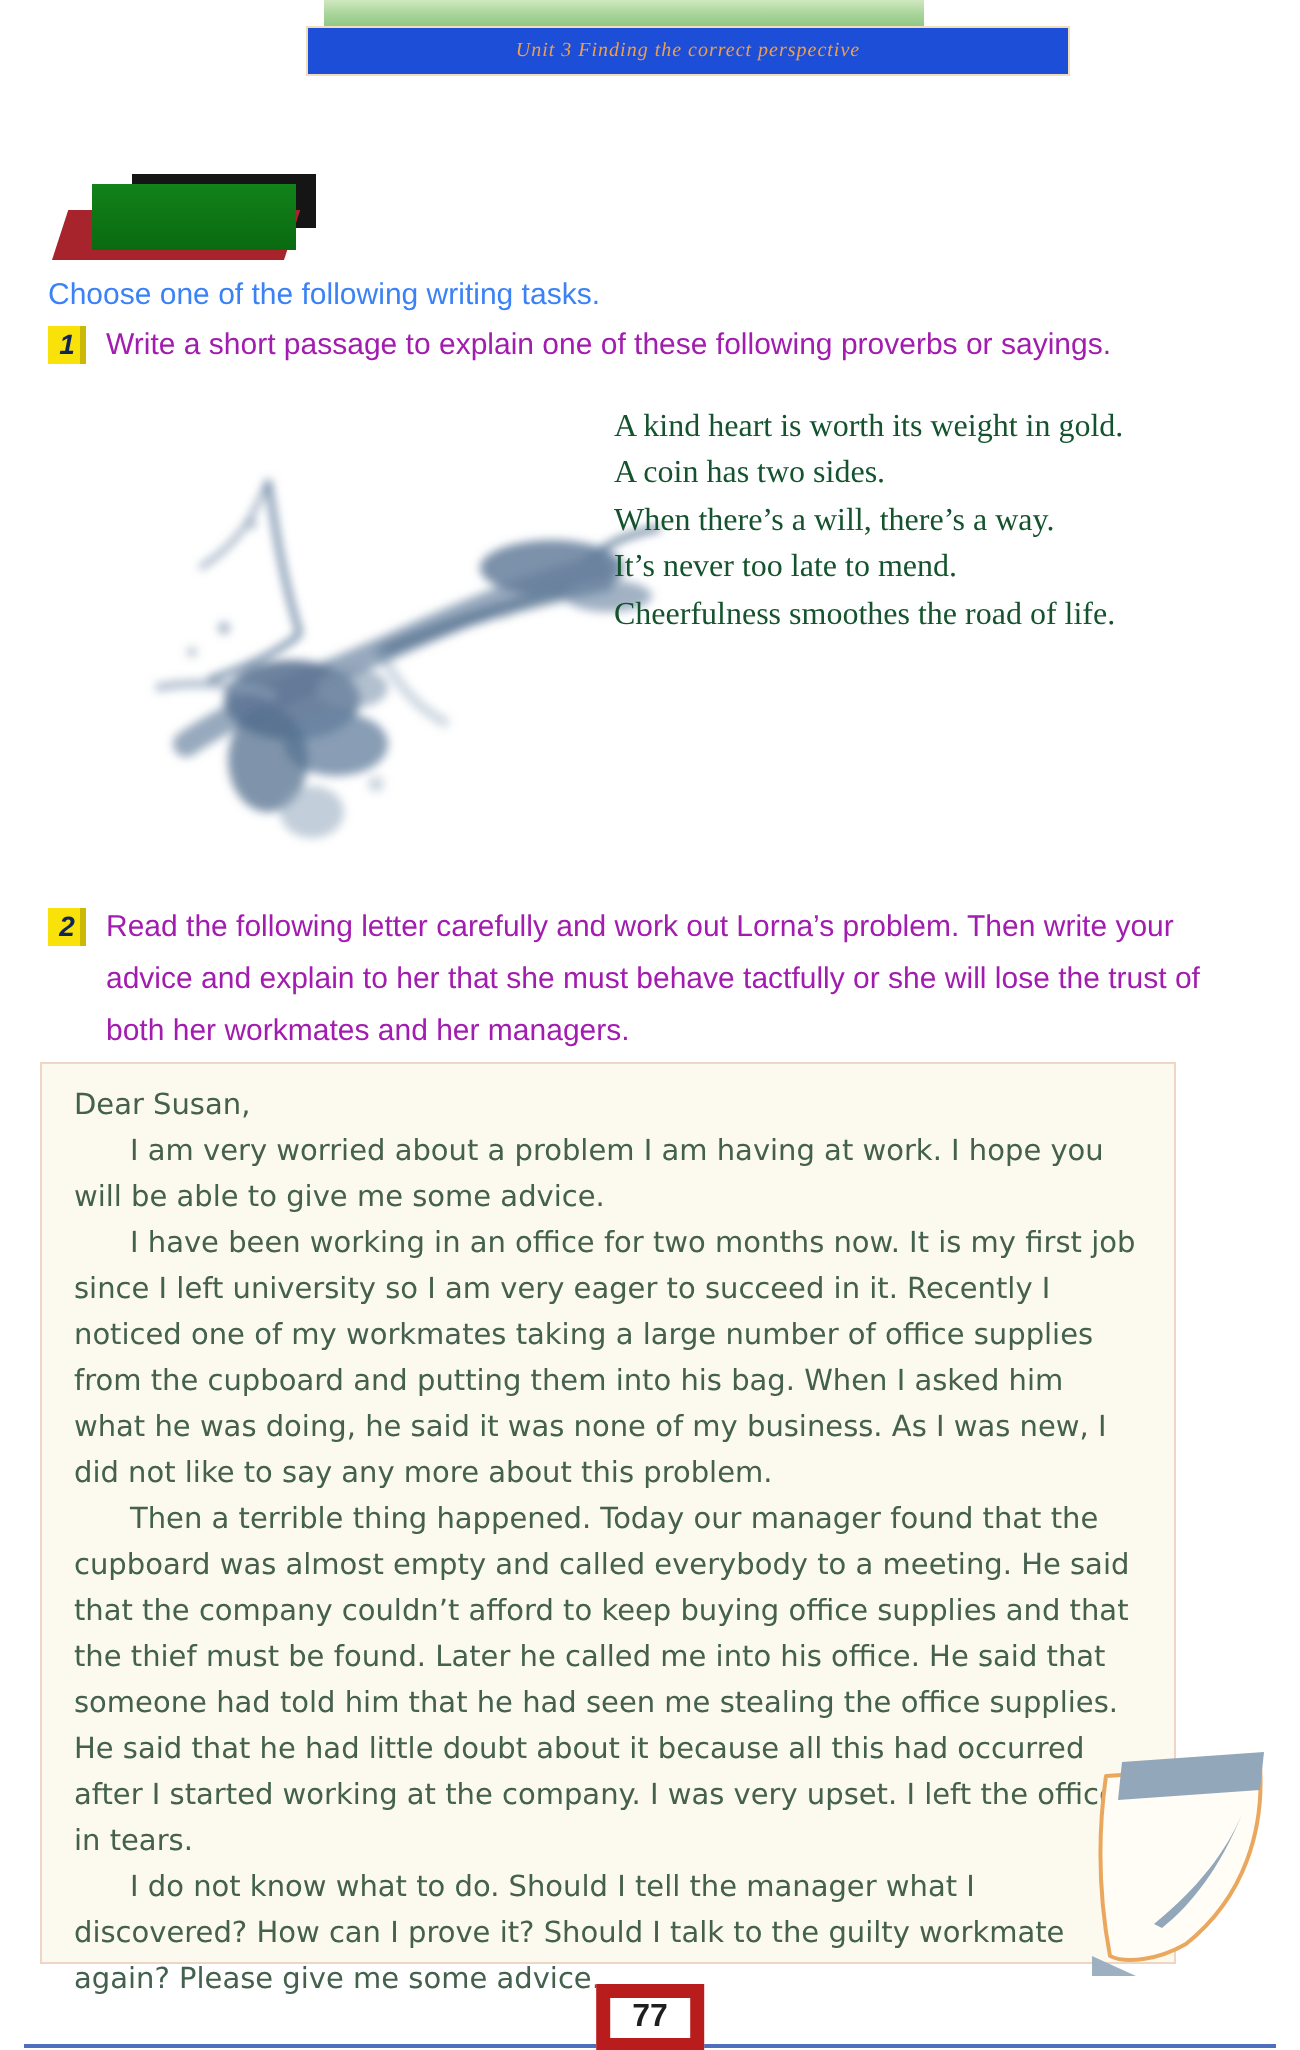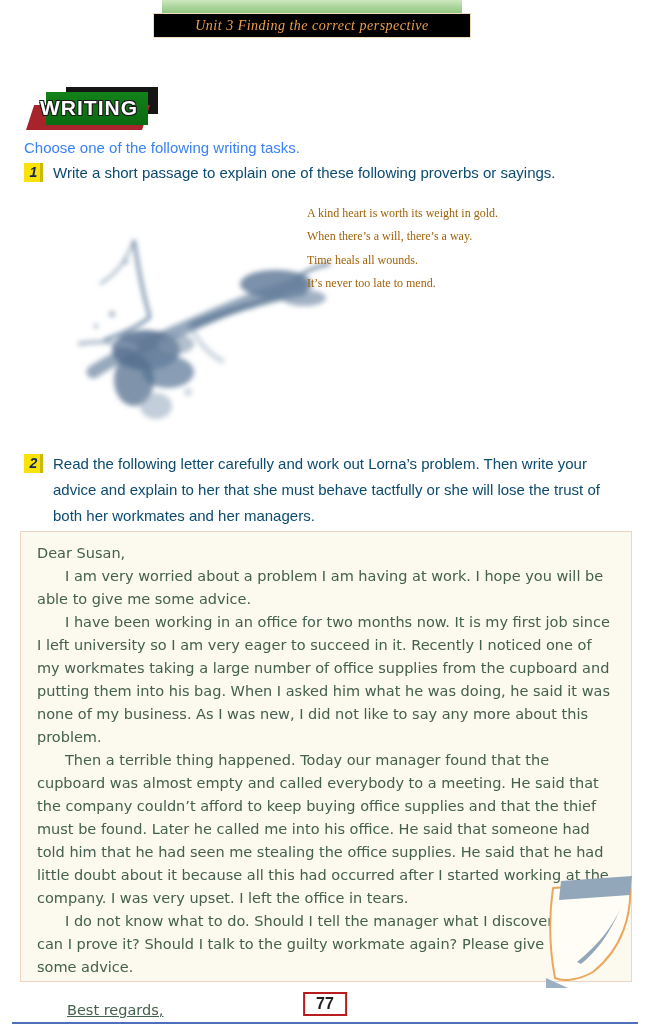--- a/index.html
+++ b/index.html
@@ -6,25 +6,25 @@
   body{
     width:650px;height:1025px;position:relative;background:#ffffff;
     font-family:"Liberation Sans",sans-serif;overflow:hidden;
   }
   
   .unit-strip{
     position:absolute;left:162px;top:0;width:300px;height:13px;
     background:linear-gradient(180deg,#cfe8bf 0%,#a9d49a 55%,#92c884 100%);
   }
   .unit-caption{
-    position:absolute;left:153px;top:13px;width:318px;height:25px;
-    background:#000000;border:1px solid #f3dcba;box-sizing:border-box;
+    position:absolute;left:153px;top:13px;width:382px;height:25px;
+    background:#1d4ed8;border:1px solid #f3dcba;box-sizing:border-box;
     display:flex;align-items:center;justify-content:center;
     color:#ef9f4b;font-family:"Liberation Serif",serif;font-style:italic;
-    font-size:14px;letter-spacing:.5px;
+    font-size:10px;letter-spacing:.5px;
   }
   
   .writing-logo{position:absolute;left:24px;top:87px;width:134px;height:48px;}
   .wl-black{position:absolute;left:42px;top:0;width:92px;height:27px;background:#151515;}
   .wl-red{position:absolute;left:2px;top:18px;width:116px;height:25px;background:#a8242c;
     transform:skewX(-18deg);transform-origin:bottom left;}
   .wl-green{position:absolute;left:22px;top:5px;width:102px;height:33px;
     background:linear-gradient(180deg,#12821a,#0a6a10);}
   .wl-text{
     position:absolute;left:0;top:9px;width:130px;text-align:center;
@@ -34,62 +34,61 @@
   
   .intro{position:absolute;left:24px;top:139px;font-size:15px;color:#3b82f6;}
   .task-row{position:absolute;display:flex;gap:10px;align-items:flex-start;}
   .task-1{left:24px;top:160px;width:606px;}
   .task-2{left:24px;top:451px;width:606px;}
   .badge{
     flex:none;width:19px;height:19px;margin-top:3px;background:#f8e209;
     color:#0f2557;font-weight:bold;font-style:italic;text-align:center;
     line-height:19px;font-size:14px;box-shadow:inset -3px 0 0 #ccb808;
   }
-  .task-text{font-size:15px;line-height:26px;color:#0c4a6e;}
+  .task-text{font-size:15px;line-height:26px;color:#a21caf;}
   
   .proverbs{
     position:absolute;left:307px;top:202px;margin:0;padding:0;list-style:none;
-    font-family:"Liberation Serif","DejaVu Serif",serif;font-size:12px;
-    line-height:23.4px;color:#a16207;z-index:2;
+    font-family:"Liberation Serif","DejaVu Serif",serif;font-size:16px;
+    line-height:23.4px;color:#14532d;z-index:2;
   }
   .ink-painting{position:absolute;left:38px;top:222px;width:300px;height:205px;z-index:1;}
   
   .letter{
-    position:absolute;left:20px;top:531px;width:612px;height:451px;
+    position:absolute;left:20px;top:531px;width:568px;height:451px;
     background:#fcf9ee;border:1px solid #efd5c4;box-sizing:border-box;
     padding:10px 16px 0 16px;color:#44614d;font-size:14.5px;line-height:23px;
     font-family:"DejaVu Sans",sans-serif;z-index:1;
   }
   .letter p{margin:0;text-indent:28px;}
   .letter .salutation{text-indent:0;}
   .letter .closing-block{margin-top:20px;}
   .letter .closing,.letter .signature{text-indent:30px;text-decoration:underline;}
   .page-curl{position:absolute;left:546px;top:872px;width:96px;height:116px;z-index:3;}
   
   .page-number{
     position:absolute;left:50%;transform:translateX(-50%);top:992px;
-    background:#ffffff;border:2px solid #b91c1c;padding:1px 11px;
+    background:#ffffff;border:7px solid #b91c1c;padding:1px 11px;
     font-size:16px;font-weight:bold;color:#1f1f1f;z-index:4;
   }
   .footer-line{
     position:absolute;left:12px;right:12px;bottom:1px;height:2px;
     background:#4d6fbe;z-index:3;
   }
 </style>
 </head>
 <body>
 
 <div class="unit-strip"></div>
 <div class="unit-caption">Unit 3 Finding the correct perspective</div>
 
 <div class="writing-logo">
   <div class="wl-black"></div>
   <div class="wl-red"></div>
   <div class="wl-green"></div>
-  <div class="wl-text">WRITING</div>
 </div>
 
 <div class="intro">Choose one of the following writing tasks.</div>
 
 <div class="task-row task-1">
   <div class="badge">1</div>
   <div class="task-text">Write a short passage to explain one of these following proverbs or sayings.</div>
 </div>
 
 <svg class="ink-painting" viewBox="0 0 300 205" aria-hidden="true">
@@ -117,23 +116,24 @@
     <circle cx="74" cy="92" r="3" fill="#7d93ac" opacity="0.7"></circle>
     <circle cx="58" cy="104" r="2.4" fill="#7d93ac" opacity="0.6"></circle>
     <circle cx="88" cy="40" r="2.6" fill="#8ba0b6" opacity="0.6"></circle>
     <circle cx="150" cy="170" r="4" fill="#9cb0c3" opacity="0.5"></circle>
     <circle cx="214" cy="84" r="3" fill="#7b91ab" opacity="0.6"></circle>
   </g>
 </svg>
 
 <ul class="proverbs">
   <li>A kind heart is worth its weight in gold.</li>
+  <li>A coin has two sides.</li>
   <li>When there’s a will, there’s a way.</li>
-  <li>Time heals all wounds.</li>
   <li>It’s never too late to mend.</li>
+  <li>Cheerfulness smoothes the road of life.</li>
 </ul>
 
 <div class="task-row task-2">
   <div class="badge">2</div>
   <div class="task-text">Read the following letter carefully and work out Lorna’s problem. Then write your advice and explain to her that she must behave tactfully or she will lose the trust of both her workmates and her managers.</div>
 </div>
 
 <div class="letter">
   <p class="salutation">Dear Susan,</p>
   <p>I am very worried about a problem I am having at work. I hope you will be able to give me some advice.</p>

